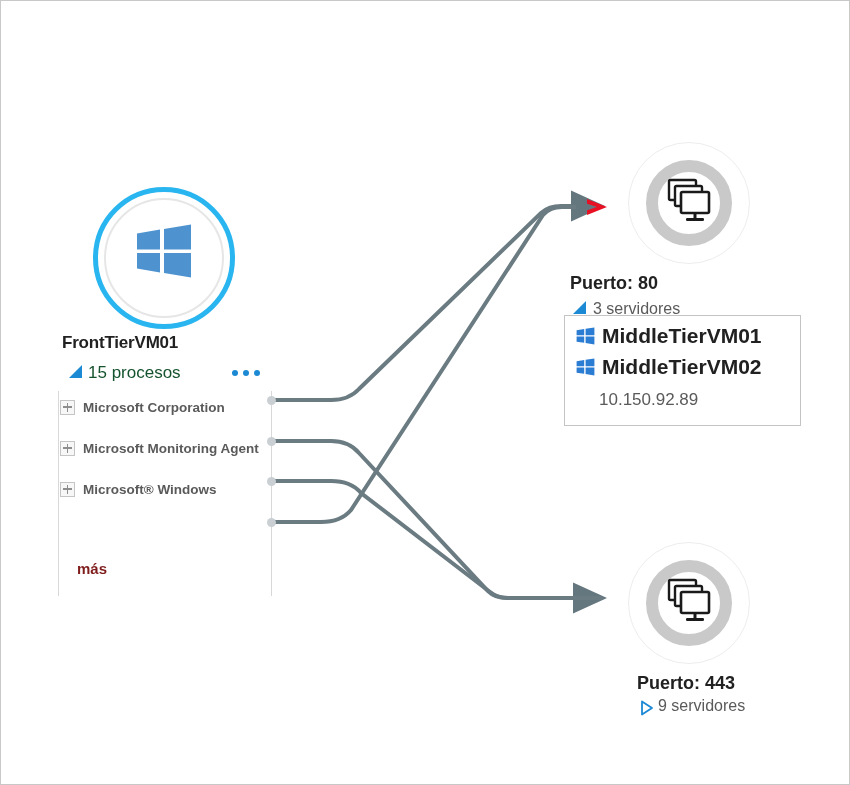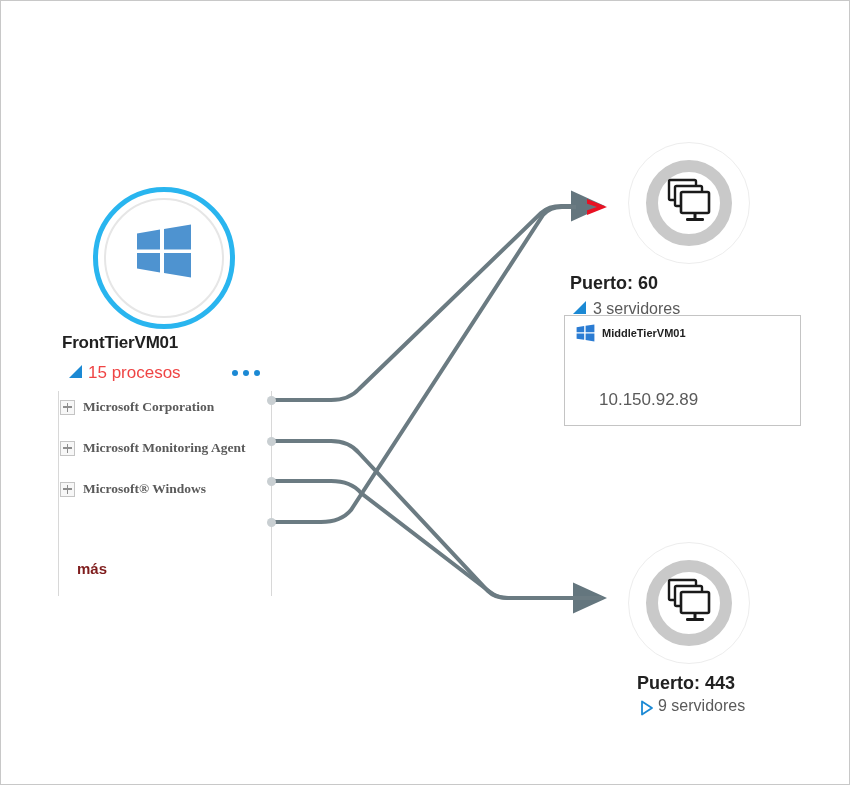--- a/index.html
+++ b/index.html
@@ -45,21 +45,21 @@
     font-size:17px;
     font-weight:bold;
     color:#212121;
     letter-spacing:-0.2px;
     white-space:nowrap;
   }
   #front-sub{
     position:absolute;
     left:87px; top:362px;
     font-size:17px;
-    color:#ef4444;
+    color:#14532d;
     white-space:nowrap;
   }
   .tri-filled{
     position:absolute;
     width:0;height:0;
   }
   #front-tri{
     left:68px; top:364px;
     border-left:13px solid transparent;
     border-bottom:13px solid #1b89d4;
@@ -83,21 +83,20 @@
     width:1px; height:205px;
     background:#d8d8d8;
   }
   .proc-row{
     position:absolute;
     left:59px;
     height:18px;
     display:flex;
     align-items:center;
     white-space:nowrap;
-    font-family:Liberation Serif, serif;
   }
   .plusbox{
     width:13px;height:13px;
     border:1px solid #c4c4c4;
     background:#f7f7f7;
     position:relative;
     flex:0 0 auto;
     margin-right:8px;
   }
   .plusbox:before,.plusbox:after{
@@ -203,21 +202,21 @@
     display:flex;
     align-items:center;
     white-space:nowrap;
   }
   .srv-winicon{
     width:19px;height:18px;
     margin-right:7px;
     flex:0 0 auto;
   }
   .srv-name{
-    font-size:11px;
+    font-size:21px;
     font-weight:bold;
     color:#212121;
   }
   .srv-ip{
     position:absolute;
     left:34px;
     font-size:17px;
     color:#5a5a5a;
     white-space:nowrap;
   }
@@ -292,33 +291,42 @@
   <div id="grp1-ring" class="grp-ring"></div>
   <svg id="grp1-icon" class="grp-icon" viewBox="0 0 52 50">
     <rect x="5" y="3" width="27" height="20" rx="1.5" fill="#ffffff" stroke="#1a1a1a" stroke-width="2.4"></rect>
     <rect x="11" y="9" width="27" height="20" rx="1.5" fill="#ffffff" stroke="#1a1a1a" stroke-width="2.4"></rect>
     <rect x="17" y="15" width="28" height="21" rx="1.5" fill="#ffffff" stroke="#1a1a1a" stroke-width="2.6"></rect>
     <rect x="29.5" y="36" width="3" height="6" fill="#1a1a1a"></rect>
     <rect x="22" y="41" width="18" height="3" rx="1.2" fill="#1a1a1a"></rect>
   </svg>
 
   <div id="port1-tri"></div>
-  <div id="port1-title" class="port-title">Puerto: 60</div>
+  <div id="port1-title" class="port-title">Puerto: 80</div>
   <div id="port1-sub" class="port-sub">3 servidores</div>
 
   <div id="srv-box">
     <div class="srv-row" style="top:8px">
       <svg class="srv-winicon" viewBox="0 0 19 18">
         <path d="M0.6,3.2 L8.2,2 L8.2,8.2 L0.6,8.2 Z" fill="#2b7cd3"></path>
         <path d="M9.6,1.8 L18.4,0.5 L18.4,8.2 L9.6,8.2 Z" fill="#2b7cd3"></path>
         <path d="M0.6,9.6 L8.2,9.6 L8.2,15.8 L0.6,14.8 Z" fill="#2b7cd3"></path>
         <path d="M9.6,9.6 L18.4,9.6 L18.4,17.4 L9.6,16.1 Z" fill="#2b7cd3"></path>
       </svg>
       <span class="srv-name">MiddleTierVM01</span>
     </div>
+    <div class="srv-row" style="top:39px">
+      <svg class="srv-winicon" viewBox="0 0 19 18">
+        <path d="M0.6,3.2 L8.2,2 L8.2,8.2 L0.6,8.2 Z" fill="#2b7cd3"></path>
+        <path d="M9.6,1.8 L18.4,0.5 L18.4,8.2 L9.6,8.2 Z" fill="#2b7cd3"></path>
+        <path d="M0.6,9.6 L8.2,9.6 L8.2,15.8 L0.6,14.8 Z" fill="#2b7cd3"></path>
+        <path d="M9.6,9.6 L18.4,9.6 L18.4,17.4 L9.6,16.1 Z" fill="#2b7cd3"></path>
+      </svg>
+      <span class="srv-name">MiddleTierVM02</span>
+    </div>
     <div class="srv-ip" style="top:74px">10.150.92.89</div>
   </div>
 
   <div id="grp2-outer" class="grp-outer"></div>
   <div id="grp2-ring" class="grp-ring"></div>
   <svg id="grp2-icon" class="grp-icon" viewBox="0 0 52 50">
     <rect x="5" y="3" width="27" height="20" rx="1.5" fill="#ffffff" stroke="#1a1a1a" stroke-width="2.4"></rect>
     <rect x="11" y="9" width="27" height="20" rx="1.5" fill="#ffffff" stroke="#1a1a1a" stroke-width="2.4"></rect>
     <rect x="17" y="15" width="28" height="21" rx="1.5" fill="#ffffff" stroke="#1a1a1a" stroke-width="2.6"></rect>
     <rect x="29.5" y="36" width="3" height="6" fill="#1a1a1a"></rect>

